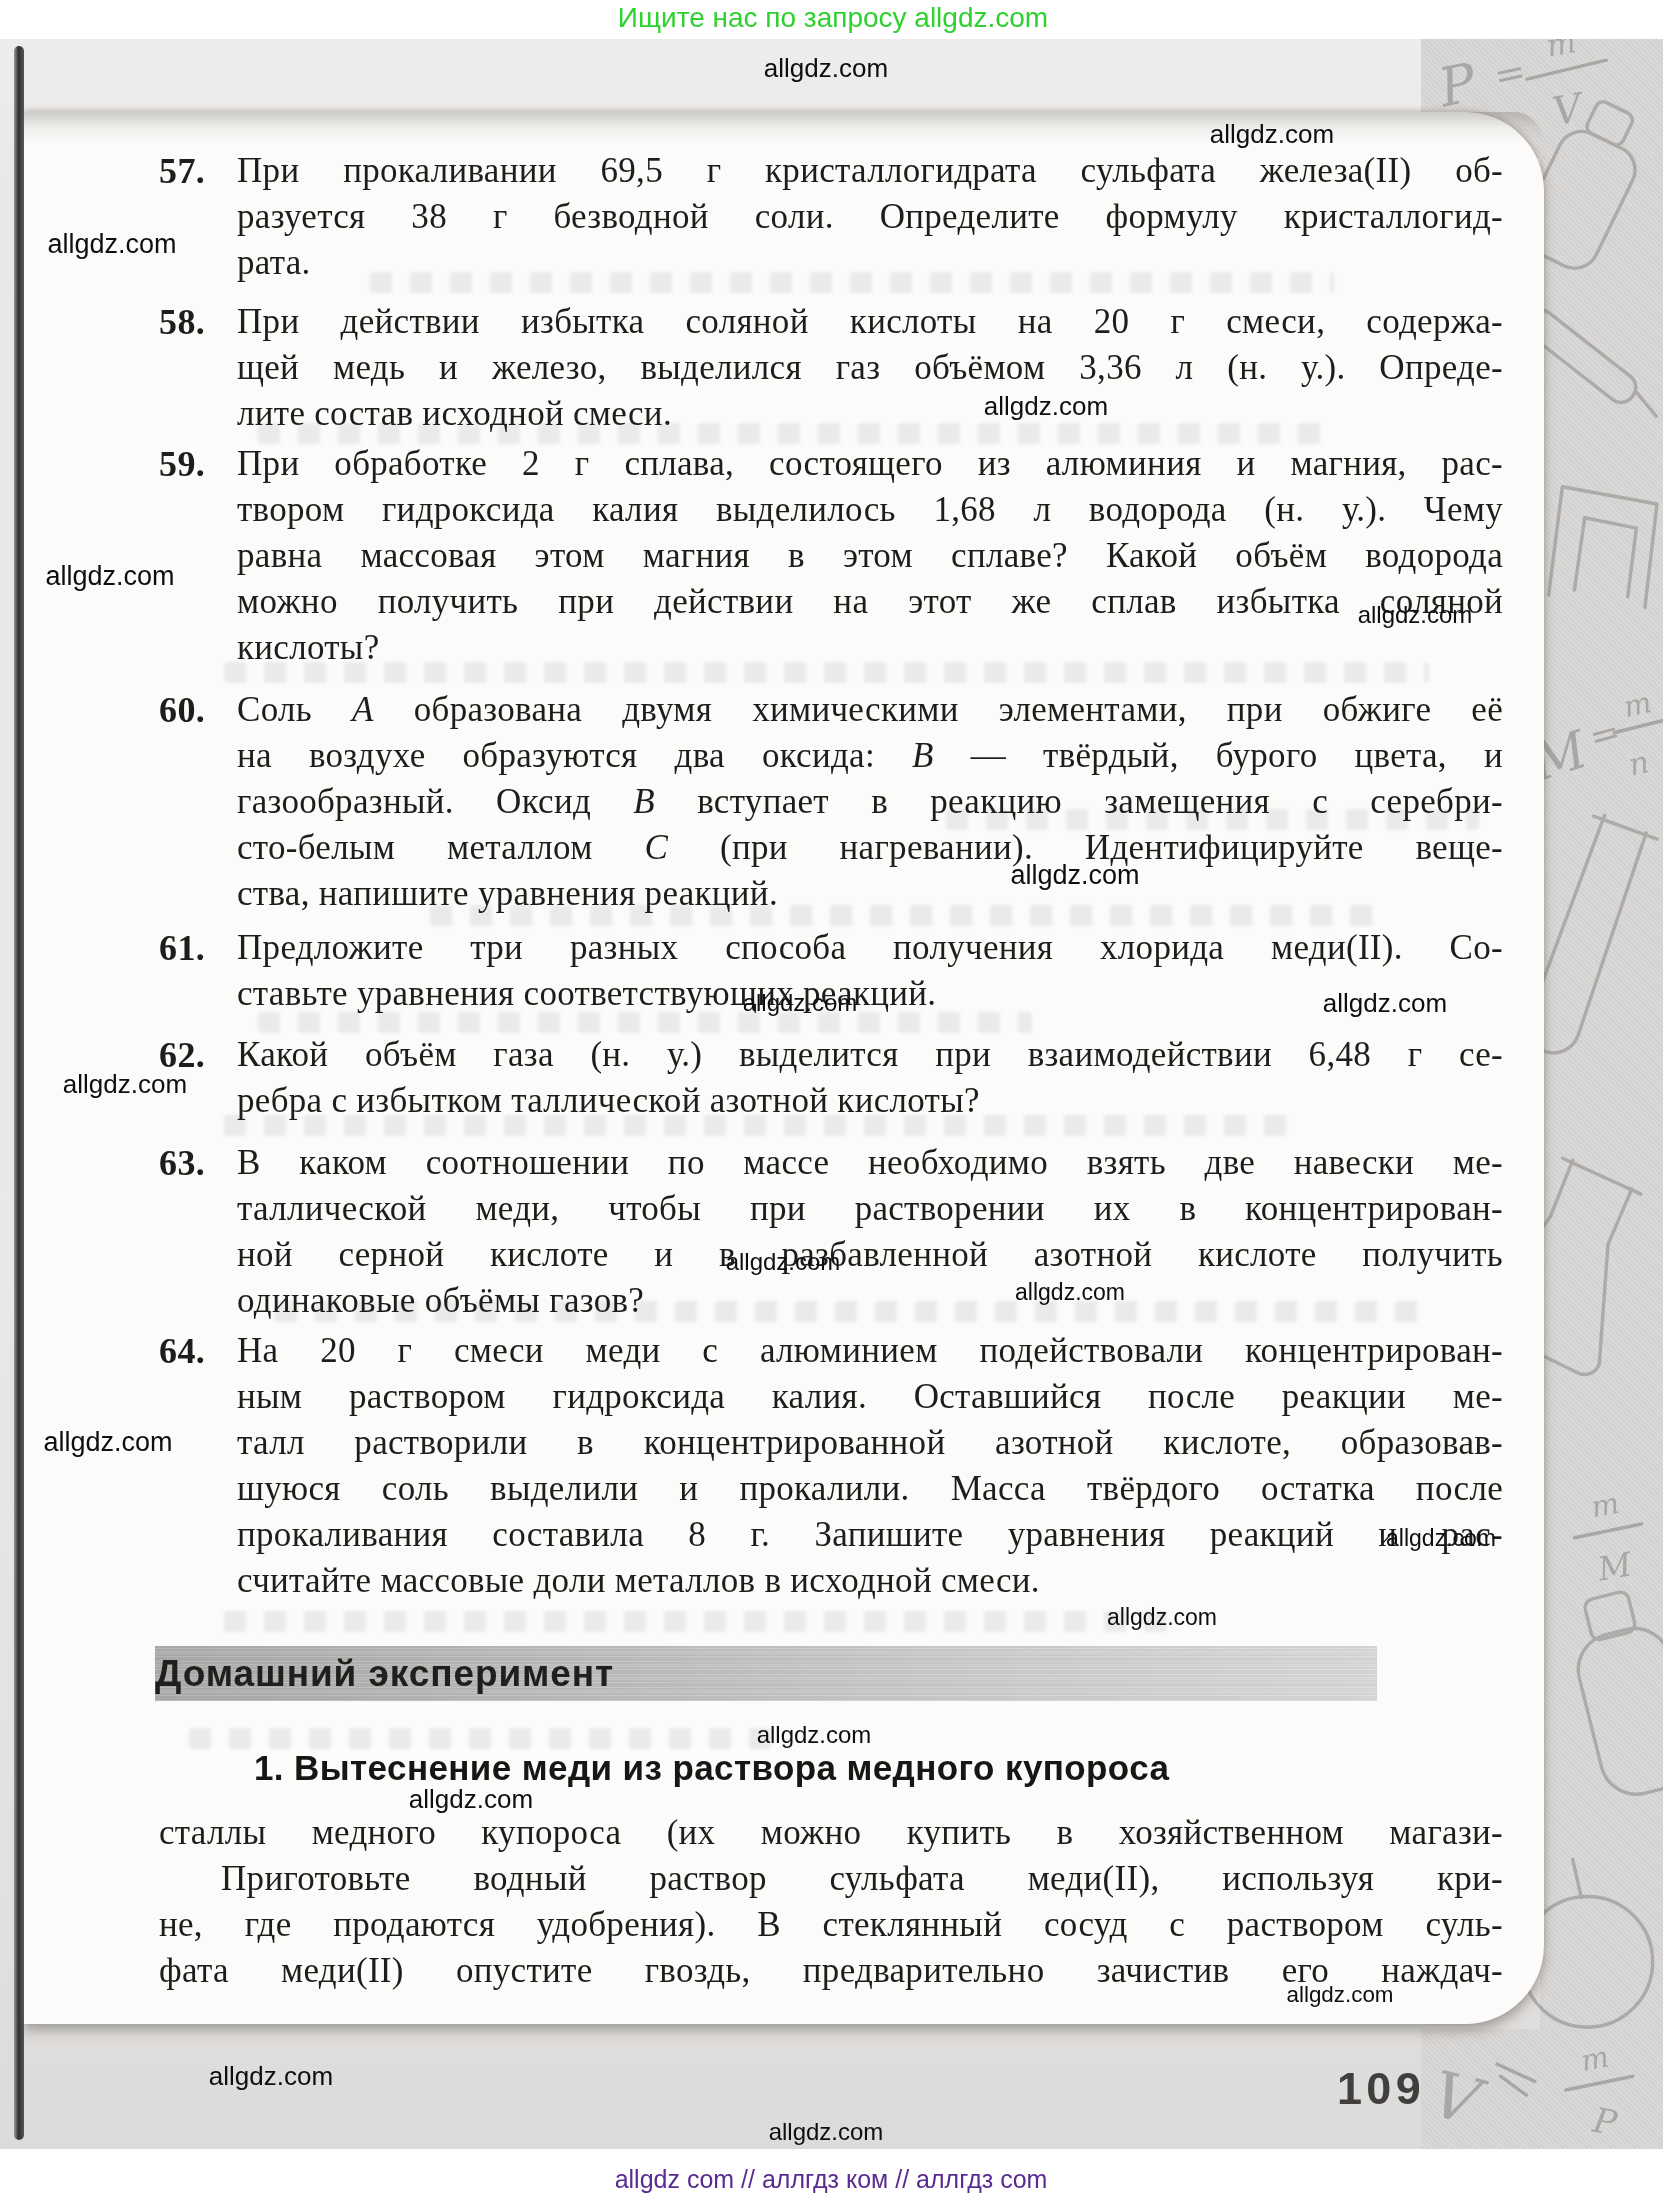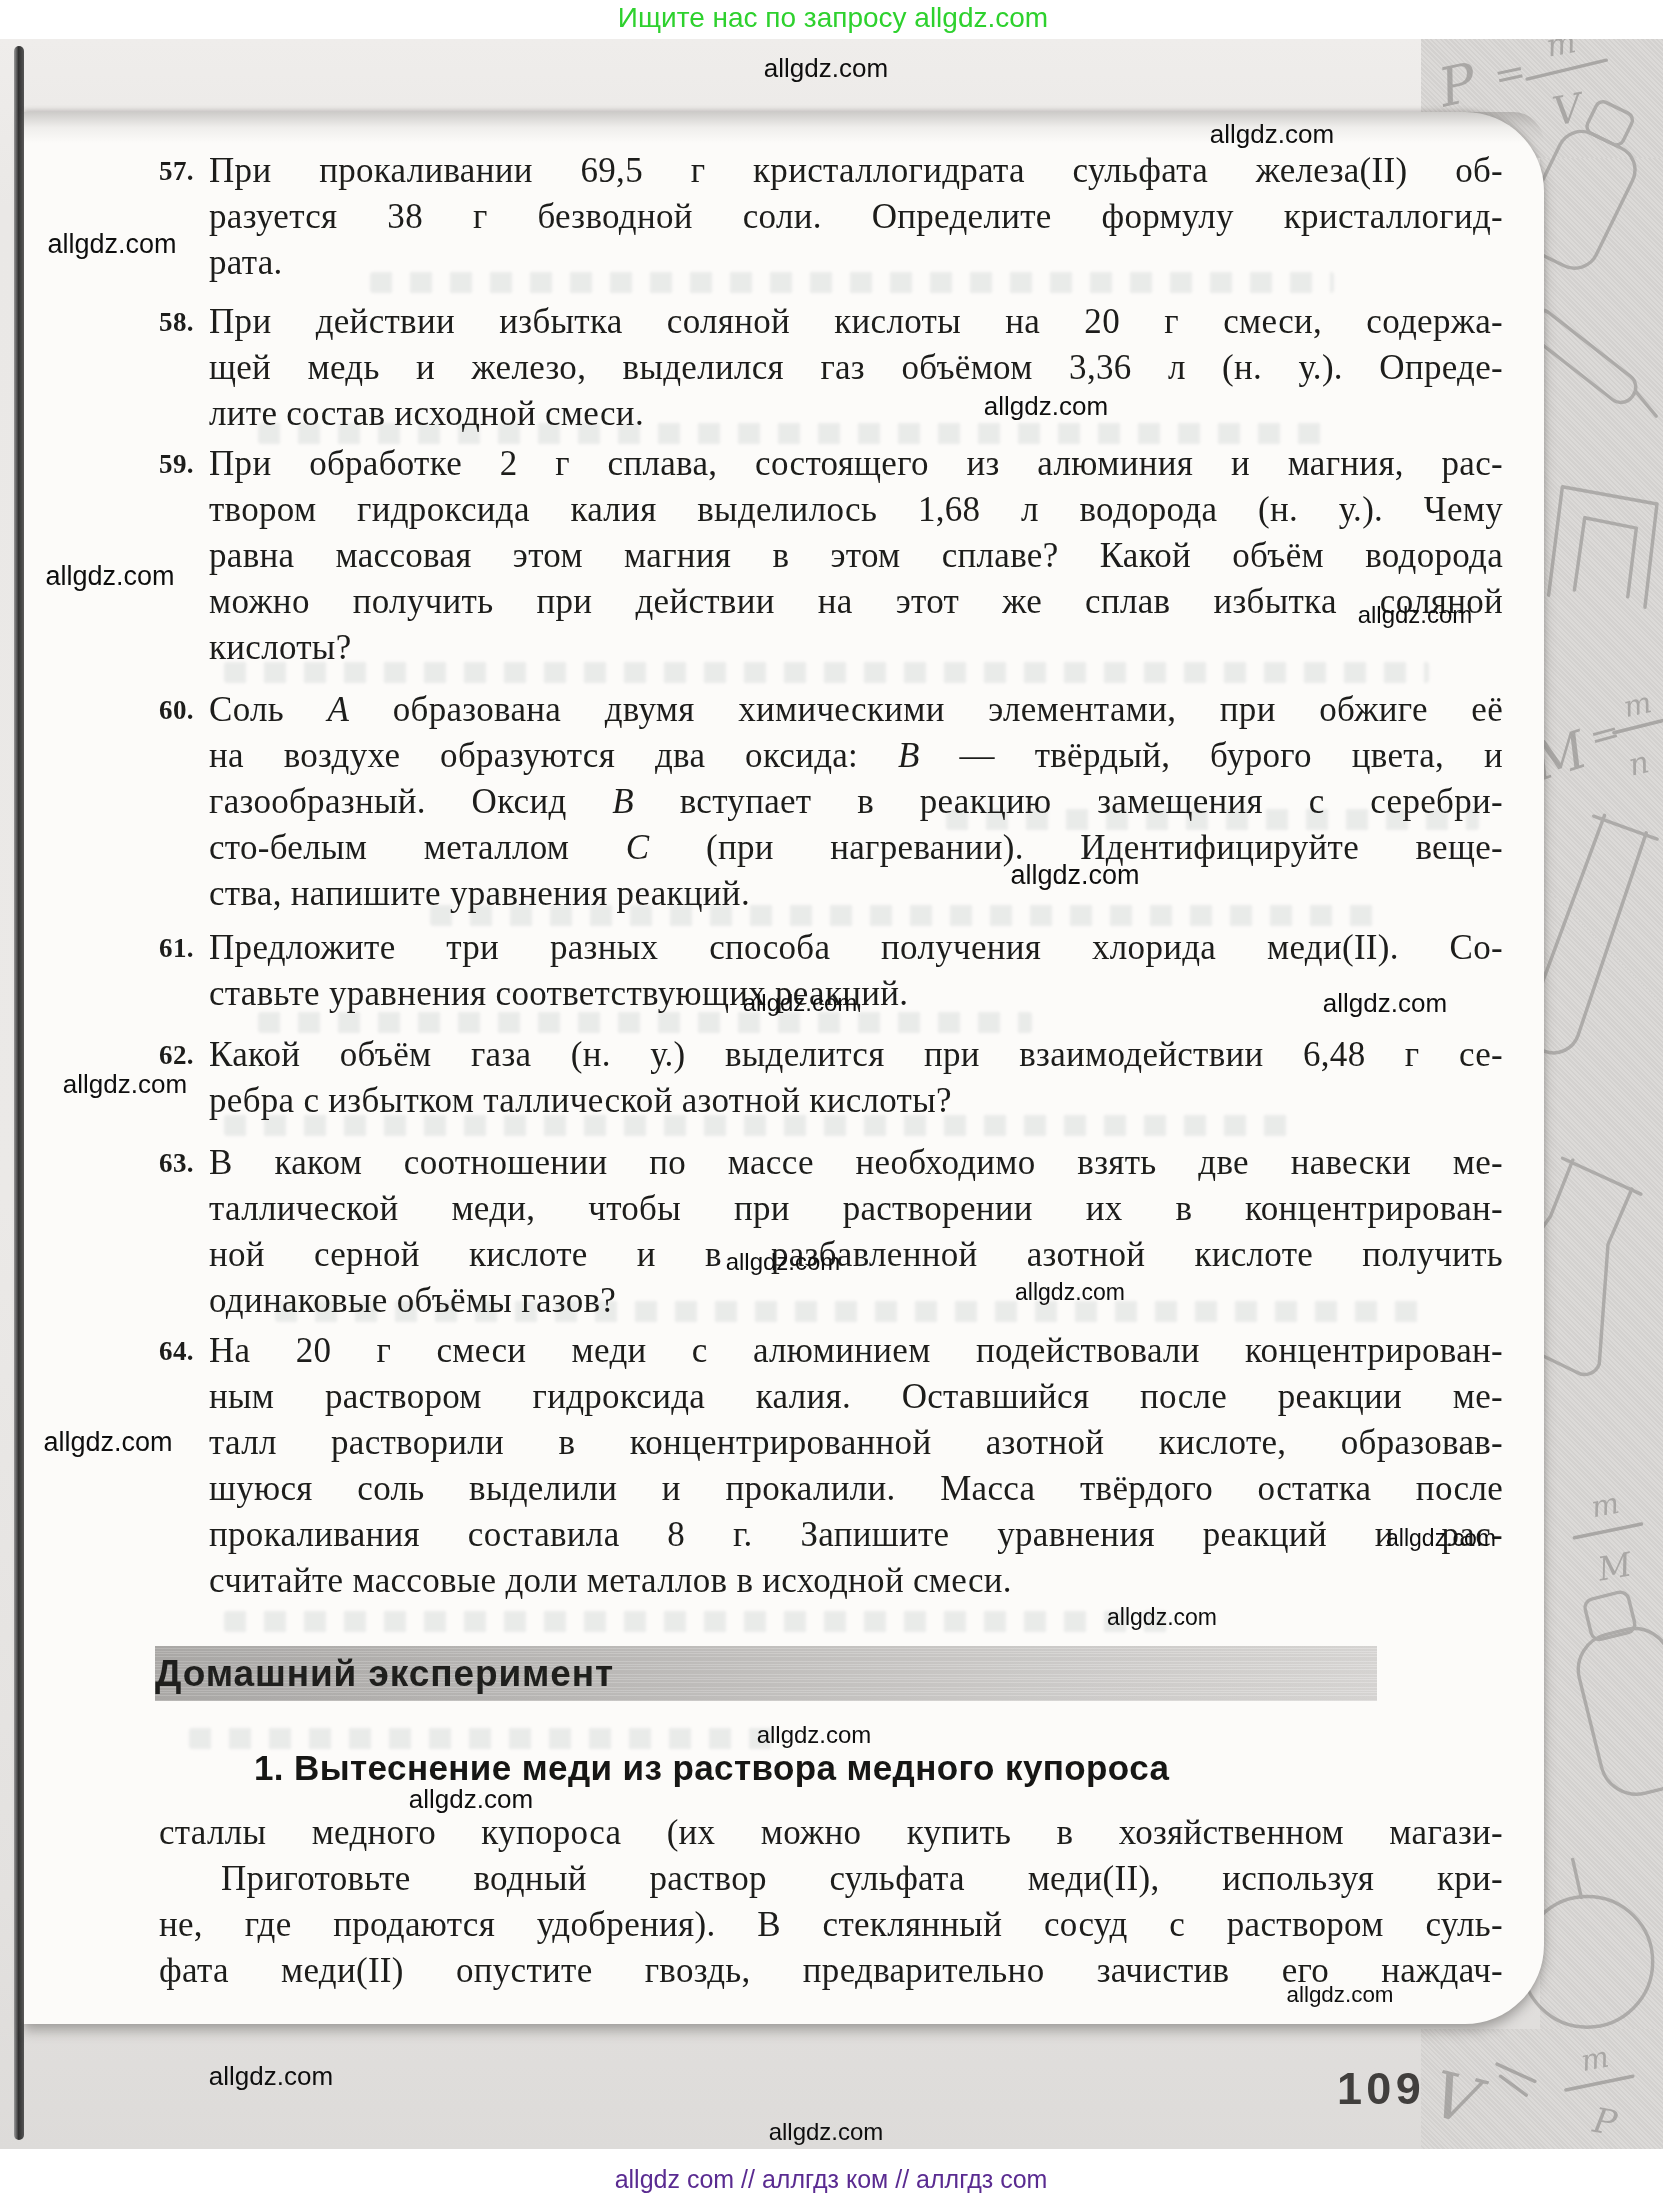--- a/index.html
+++ b/index.html
@@ -35,23 +35,23 @@
   }
   .panel::before {
     content:""; position:absolute; left:0; top:0; right:0; height:31px;
     border-radius:0 79px 0 0;
     background:linear-gradient(180deg, rgba(128,125,122,0.38), rgba(128,125,122,0.10) 50%, rgba(128,125,122,0) 100%);
   }
   
   .problem { position:absolute; left:159px; width:1344px; z-index:4; }
   .pnum {
     position:absolute; left:0; top:0; width:69px;
-    font-weight:700; font-size:27px; line-height:46px; letter-spacing:0.4px;
-  }
-  .ptext { margin-left:50px; }
+    font-weight:700; font-size:36px; line-height:46px; letter-spacing:0.4px;
+  }
+  .ptext { margin-left:78px; }
   .tline {
     font-size:35px; line-height:46px; letter-spacing:0.3px;
     text-align:justify; text-align-last:justify; white-space:normal;
   }
   .tline.last { text-align-last:left; }
   .tline i { font-style:italic; }
   
   .header-box {
     position:absolute; left:155px; top:1646px; width:1222px; height:55px; z-index:4;
     background:linear-gradient(90deg,#aeacaa 0%, #c2c0be 40%, #d4d2d0 78%, #dcdad8 100%);

